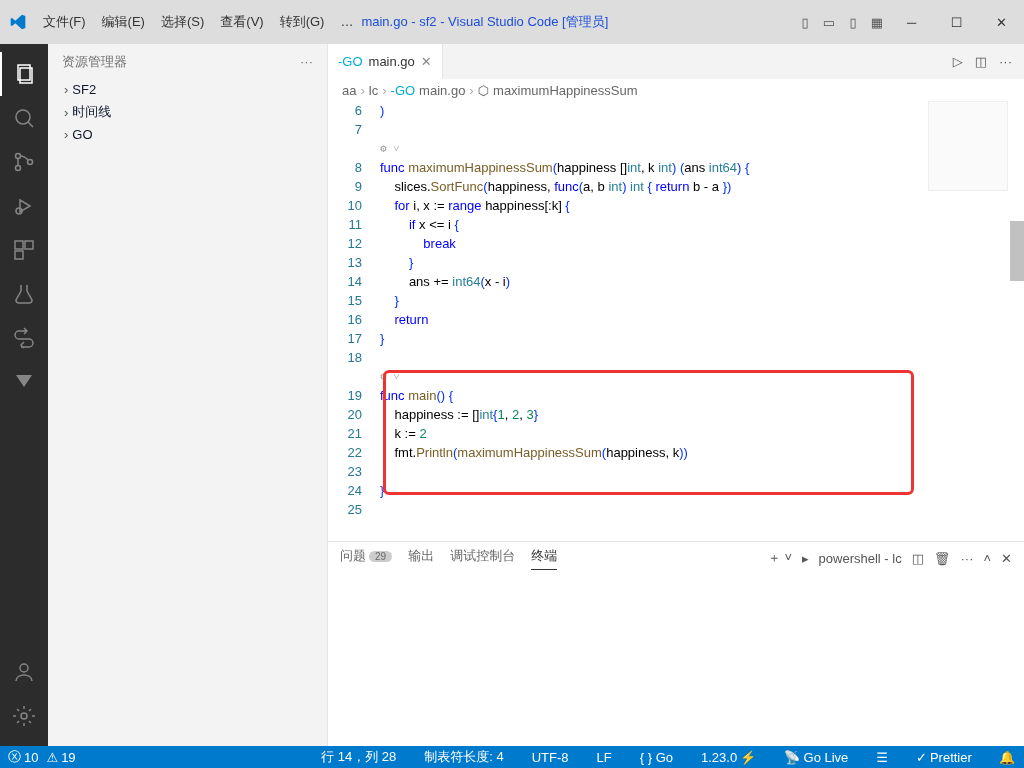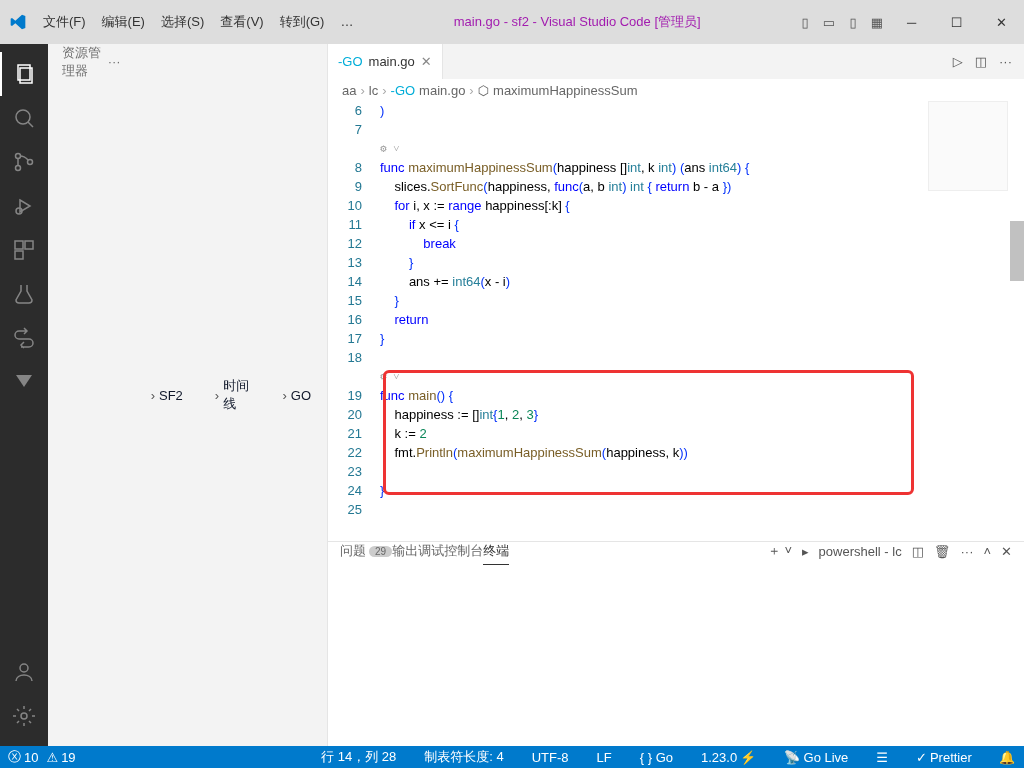--- a/index.html
+++ b/index.html
@@ -1,30 +1,30 @@
 <!DOCTYPE html>
 <html><head>
 <meta charset="utf-8">
 <style>
 *{box-sizing:border-box;margin:0;padding:0;font-family:"Segoe UI",Arial,sans-serif;font-size:13px}
 body{width:1024px;height:768px;overflow:hidden;background:#fff;display:flex;flex-direction:column}
 .titlebar{height:44px;background:#dddddd;display:flex;align-items:center;color:#333}
 .tb-icon{width:35px;display:flex;justify-content:center}
 .menu{display:flex}
 .menu-item{padding:0 8px;line-height:30px;cursor:pointer}
-.tb-title{flex:1;text-align:center;color:#a21caf}
+.tb-title{flex:1;text-align:left;color:#1d4ed8}
 .tb-right{display:flex;align-items:center}
 .tb-btn{width:24px;text-align:center;cursor:pointer;color:#555}
 .win-btn{width:45px;height:30px;display:flex;align-items:center;justify-content:center;cursor:pointer}
 .main{flex:1;display:flex;min-height:0}
 .activity{width:48px;background:#2c2c2c;display:flex;flex-direction:column;align-items:center;padding-top:8px}
 .act-icon{width:48px;height:44px;display:flex;align-items:center;justify-content:center;cursor:pointer;color:#858585}
 .act-icon.active{color:#fff;border-left:2px solid #fff}
 .act-bottom{margin-top:auto;padding-bottom:8px}
-.sidebar{width:280px;background:#f3f3f3;border-right:1px solid #e5e5e5;display:flex;flex-direction:row}
+.sidebar{width:280px;background:#f3f3f3;border-right:1px solid #e5e5e5;display:flex;flex-direction:column}
 .sb-head{height:35px;display:flex;align-items:center;padding:0 14px;color:#6f6f6f;font-size:11px}
 .sb-head span:first-child{flex:1}
 .sb-item{padding:3px 16px;cursor:pointer;display:flex;align-items:center;color:#0f172a}
 .sb-item::before{content:"›";margin-right:4px;color:#555}
 .editor-zone{flex:1;display:flex;flex-direction:column;min-width:0}
 .tabs{height:35px;background:#f3f3f3;display:flex;align-items:stretch}
 .tab{background:#fff;border-right:1px solid #e5e5e5;display:flex;align-items:center;padding:0 10px;color:#333;gap:6px}
 .tab-close{color:#888;cursor:pointer}
 .tab-actions{margin-left:auto;display:flex;align-items:center;gap:12px;padding-right:12px;color:#555}
 .crumbs{height:22px;display:flex;align-items:center;padding:0 14px;color:#666;font-size:12px;gap:4px}
@@ -38,21 +38,21 @@
 .kw{color:#0000ff}
 .fn{color:#795e26}
 .typ{color:#267f99}
 .num{color:#098658}
 .par{color:#0431fa}
 .redbox{position:absolute;border:3px solid #e33;border-radius:6px}
 .minimap{position:absolute;right:16px;top:0;width:80px;height:90px;background:#fafafa;border:1px solid #eee}
 .vscroll{position:absolute;right:0;top:0;width:14px;height:100%}
 .thumb{position:absolute;right:0;width:14px;background:#c1c1c1}
 .panel{height:205px;border-top:1px solid #e5e5e5;display:flex;flex-direction:column;background:#fff}
-.panel-tabs{height:32px;display:flex;align-items:flex-start;padding:0 12px;gap:0;color:#666;font-size:12px}
+.panel-tabs{height:32px;display:flex;align-items:center;padding:0 12px;gap:16px;color:#666;font-size:12px}
 .ptab{cursor:pointer;padding-bottom:4px}
 .ptab.active{color:#333;border-bottom:1px solid #333}
 .badge{background:#ccc;border-radius:8px;padding:0 6px;font-size:10px;margin-left:3px}
 .panel-right{margin-left:auto;display:flex;gap:10px;align-items:center;color:#555}
 .term{flex:1;font-family:Consolas,monospace;font-size:13px;padding:4px 12px;color:#333;line-height:18px}
 .term-out{color:#333;display:inline-block;border:2px solid #e33;padding:0 4px;border-radius:3px}
 .cursor-box{display:inline-block;width:9px;height:14px;border:1px solid #333;vertical-align:middle}
 .watermark{position:absolute;right:10px;bottom:6px;font-size:11px;color:#bbb}
 .status{height:22px;background:#007acc;color:#fff;display:flex;align-items:center;font-size:12px;padding:0 8px;gap:8px}
 .st-item{cursor:pointer;display:flex;align-items:center;gap:3px}

